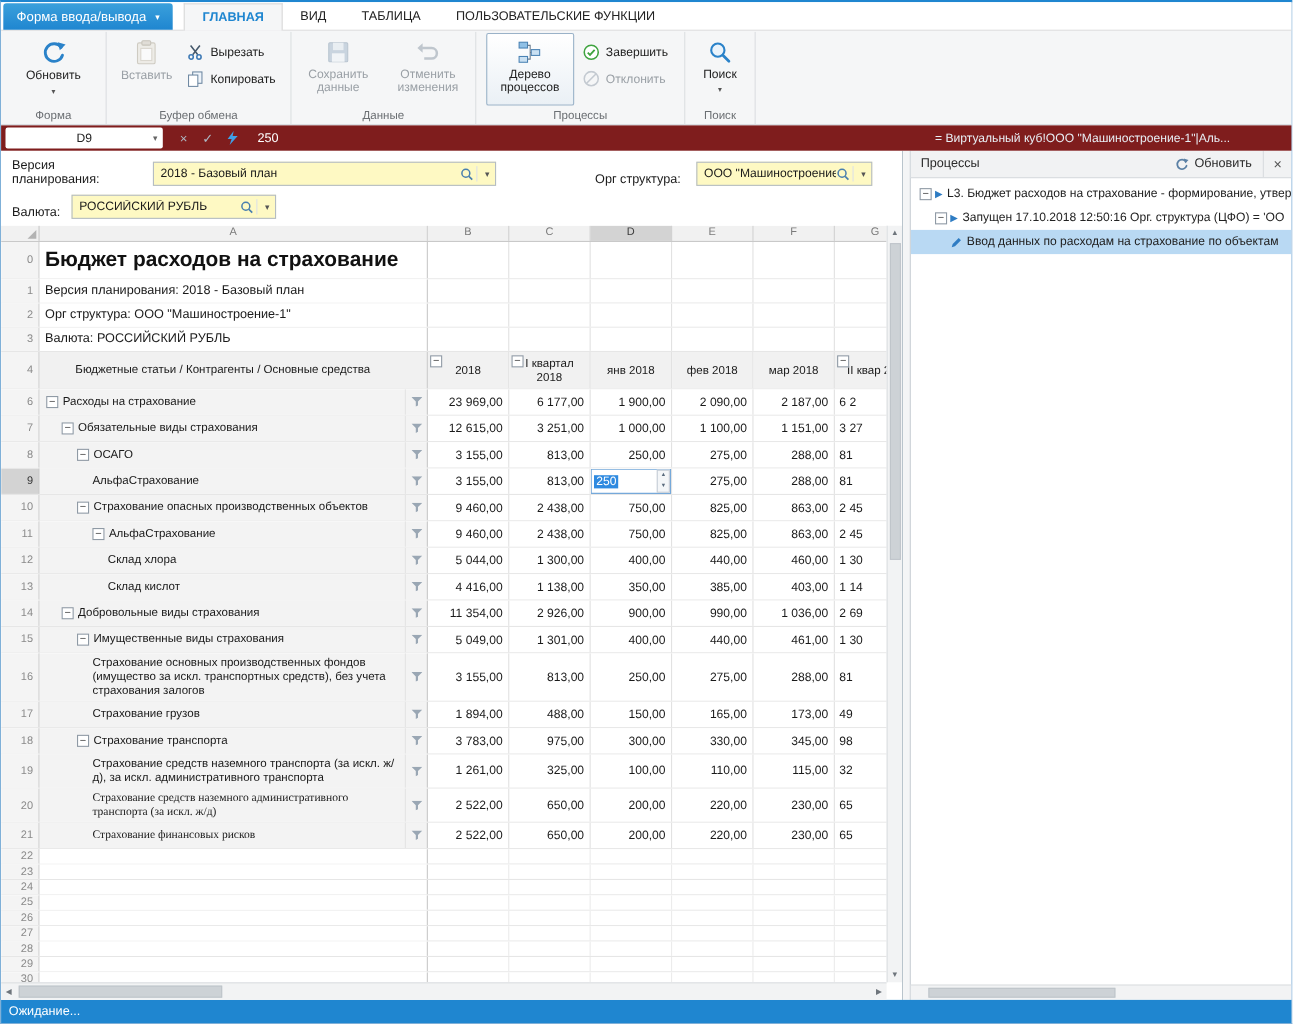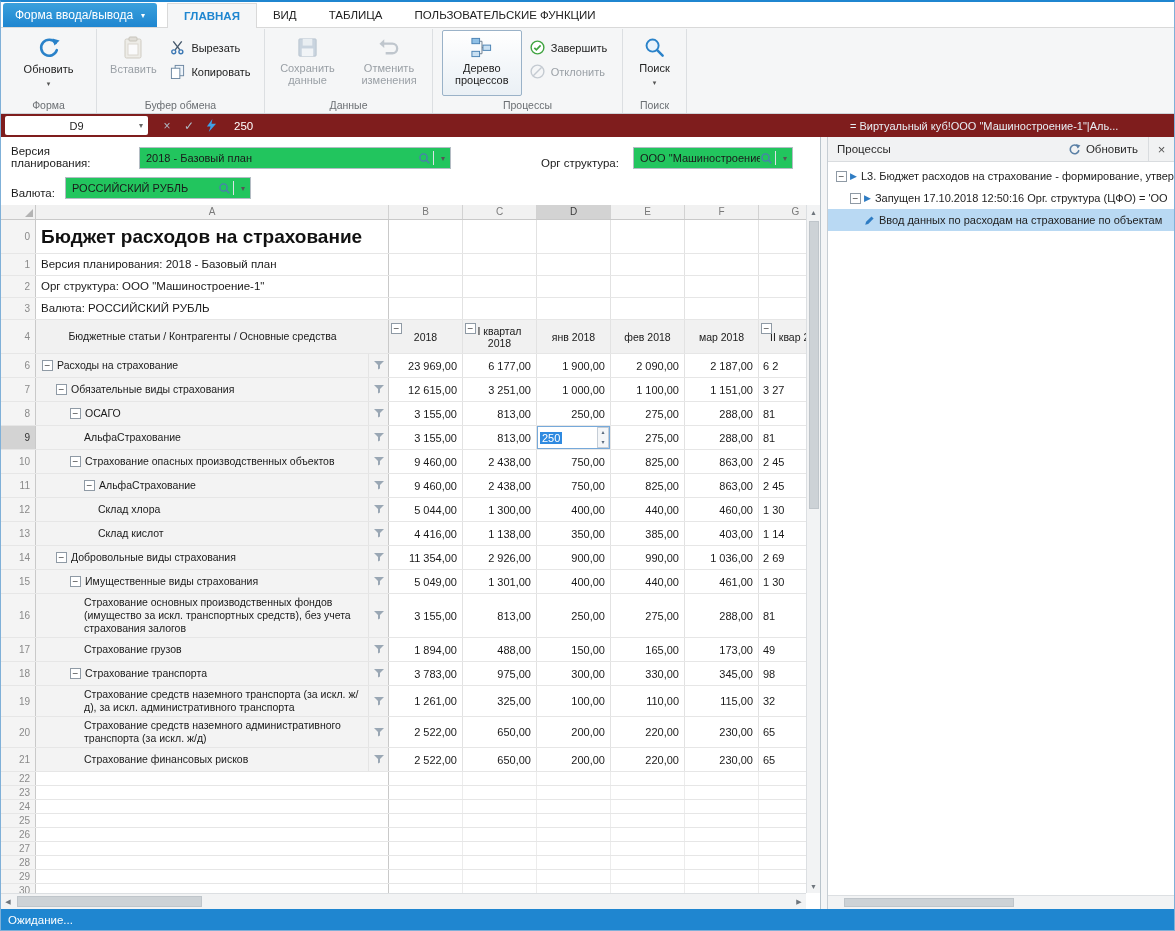--- a/index.html
+++ b/index.html
@@ -46,21 +46,21 @@
   
   .main{flex:1;display:flex;overflow:hidden}
   .left-pane{width:824px;display:flex;flex-direction:column;border-right:1px solid #b9c4cc;background:#fff}
   .gap{width:6px;background:#f4f5f6}
   .rpanel{flex:1;display:flex;flex-direction:column;border-left:1px solid #c6cdd3;background:#fff}
 
   
   .filters{padding:8px 10px 6px;display:flex;flex-direction:column;gap:8px;background:#fff}
   .frow{display:flex;align-items:flex-end}
   .flabel{font-size:11.5px;color:#1a1a1a;margin-right:8px}
-  .combo{height:22px;border:1px solid #b4bcc4;background:#22c55e;display:flex;align-items:center;
+  .combo{height:22px;border:1px solid #b4bcc4;background:#fef9c3;display:flex;align-items:center;
     font-size:11px;color:#1a1a1a;padding-left:6px;cursor:default}
   .combo .ctext{flex:1;white-space:nowrap;overflow:hidden}
   .combo .cicons{display:flex;align-items:center;height:100%;flex-shrink:0}
   .combo .csep{width:1px;height:70%;background:#dde2e6;margin:0 2px}
   .combo .ccaret{font-size:8px;color:#555;width:14px;text-align:center}
 
   
   .grid-wrap{position:relative;flex:1;overflow:hidden}
   .grid-clip{position:absolute;left:0;top:0;right:14px;bottom:16px;overflow:hidden;background:#fff}
   #grid-inner{width:832px}
@@ -680,38 +680,38 @@
                 </div>
                 <div class="ncell">1 261,00</div>
                 <div class="ncell">325,00</div>
                 <div class="ncell">100,00</div>
                 <div class="ncell">110,00</div>
                 <div class="ncell">115,00</div>
                 <div class="ncell gfrag">32</div>
               </div>
               <div class="grow rdata">
                 <div class="rnum">20</div>
-                <div class="acell" style="padding-left: 48px;">
+                <div class="acell" style="padding-left: 48px; font-family: Liberation Serif, serif;">
                   <span class="dtext">Страхование средств наземного административного транспорта (за искл. ж/д)</span>
                   <span class="funnel">
                     <svg width="10" height="9" viewBox="0 0 10 9">
                       <path d="M0 0 H10 L6 4 V7.6 L4 8.6 V4 Z" fill="#9aa7b4"></path>
                     </svg>
                   </span>
                 </div>
                 <div class="ncell">2 522,00</div>
                 <div class="ncell">650,00</div>
                 <div class="ncell">200,00</div>
                 <div class="ncell">220,00</div>
                 <div class="ncell">230,00</div>
                 <div class="ncell gfrag">65</div>
               </div>
               <div class="grow rdata">
                 <div class="rnum">21</div>
-                <div class="acell" style="padding-left: 48px;">
+                <div class="acell" style="padding-left: 48px; font-family: Liberation Serif, serif;">
                   <span class="dtext">Страхование финансовых рисков</span>
                   <span class="funnel">
                     <svg width="10" height="9" viewBox="0 0 10 9">
                       <path d="M0 0 H10 L6 4 V7.6 L4 8.6 V4 Z" fill="#9aa7b4"></path>
                     </svg>
                   </span>
                 </div>
                 <div class="ncell">2 522,00</div>
                 <div class="ncell">650,00</div>
                 <div class="ncell">200,00</div>

